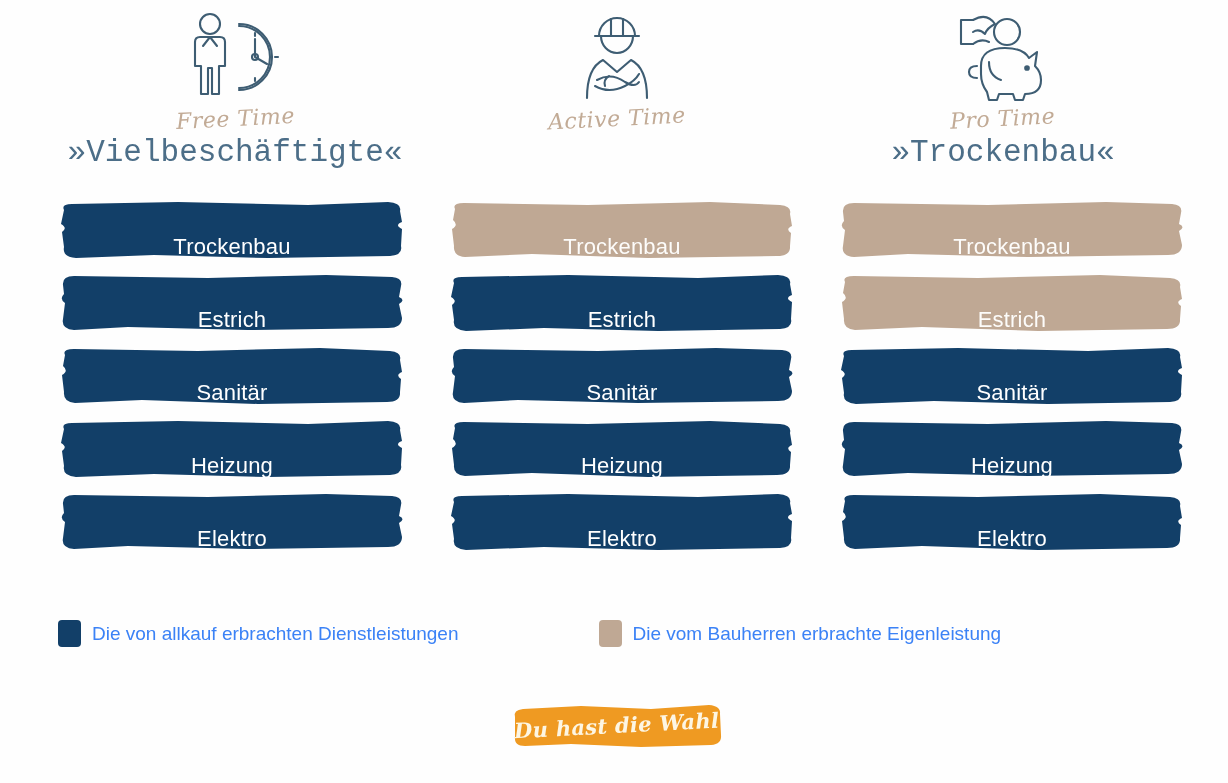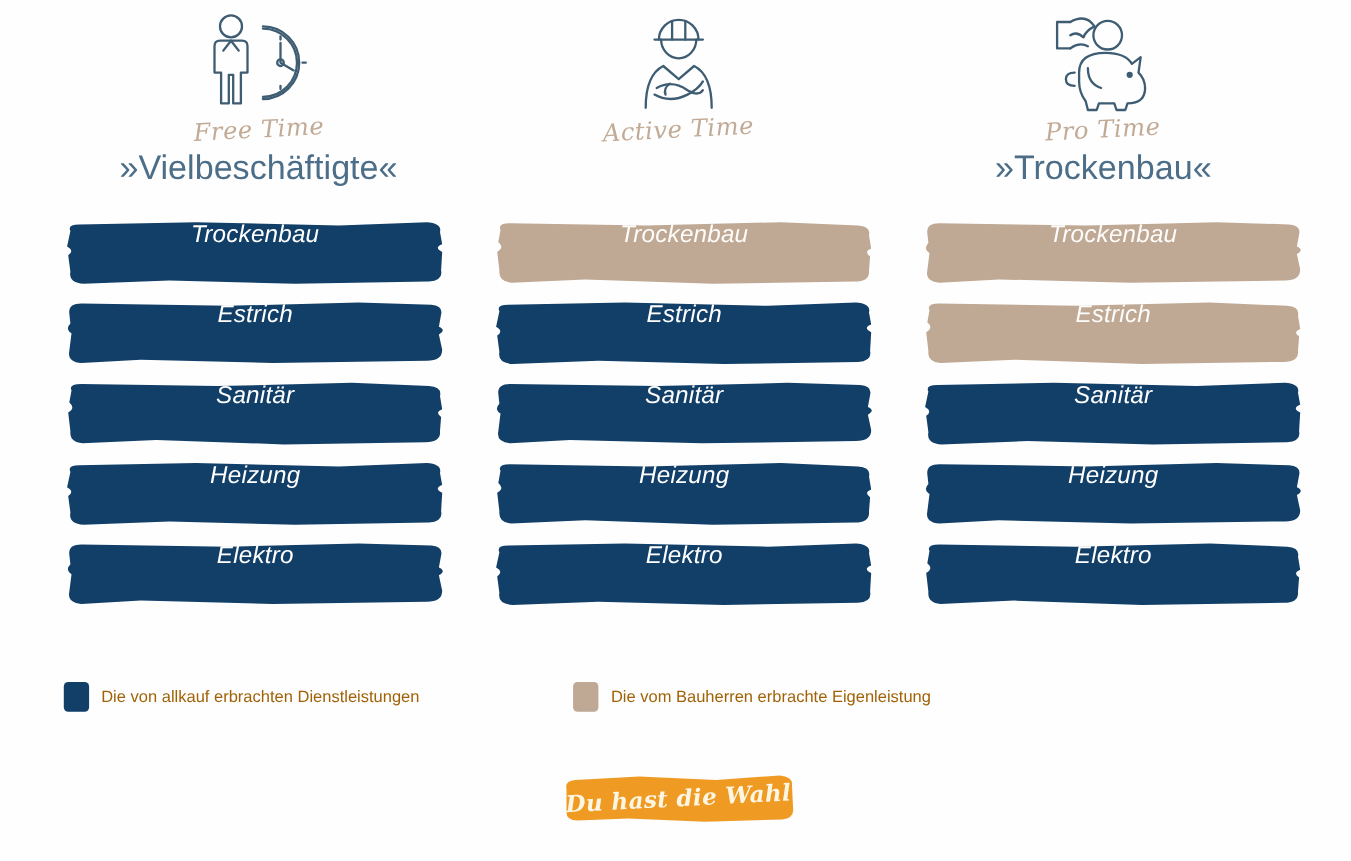--- a/index.html
+++ b/index.html
@@ -33,21 +33,21 @@
     font-family:"DejaVu Serif",serif;
     font-style:italic;
     font-size:22px;
     color:#c2ab96;
     letter-spacing:.5px;
     line-height:1;
     margin-top:2px;
     transform:rotate(-3deg);
   }
   .col-title{
-    font-family:Liberation Sans, sans-serif;
+    font-family:Liberation Mono, monospace;
     font-weight:300;
     font-size:31px;
     color:#4c6e88;
     line-height:1.1;
     margin-top:6px;
     white-space:nowrap;
   }
 
   
   .grid{
@@ -56,21 +56,21 @@
   }
   .bar-col{width:378px;}
   .bar-col.c1{margin-left:58px;}
   .bar-col.c2{margin-left:12px;}
   .bar-col.c3{margin-left:12px;}
 
   .bar{
     position:relative;
     width:348px;height:60px;
     margin-bottom:13px;
-    display:flex;align-items:flex-start;justify-content:center;font-style:italic;
+    display:flex;align-items:flex-end;justify-content:center;
   }
   .bar .stroke{
     position:absolute;inset:0;
     width:100%;height:100%;
   }
   .bar .label{
     position:relative;z-index:2;
     color:#ffffff;
     font-size:22px;
     font-weight:400;
@@ -85,22 +85,22 @@
     display:flex;align-items:center;
   }
   .legend-item{display:flex;align-items:center;}
   .legend-item.first{margin-left:58px;}
   .legend-item.second{margin-left:140px;text-align:center;}
   .swatch{
     width:23px;height:27px;border-radius:4px;flex:none;
   }
   .legend-text{
     margin-left:11px;
-    font-size:15px;
-    color:#a16207;
+    font-size:19px;
+    color:#3b82f6;
     white-space:nowrap;
   }
 
   
   .badge{
     position:absolute;left:511px;top:703px;
     width:212px;height:45px;
     display:flex;align-items:center;justify-content:center;
   }
   .badge svg{position:absolute;inset:0;}

